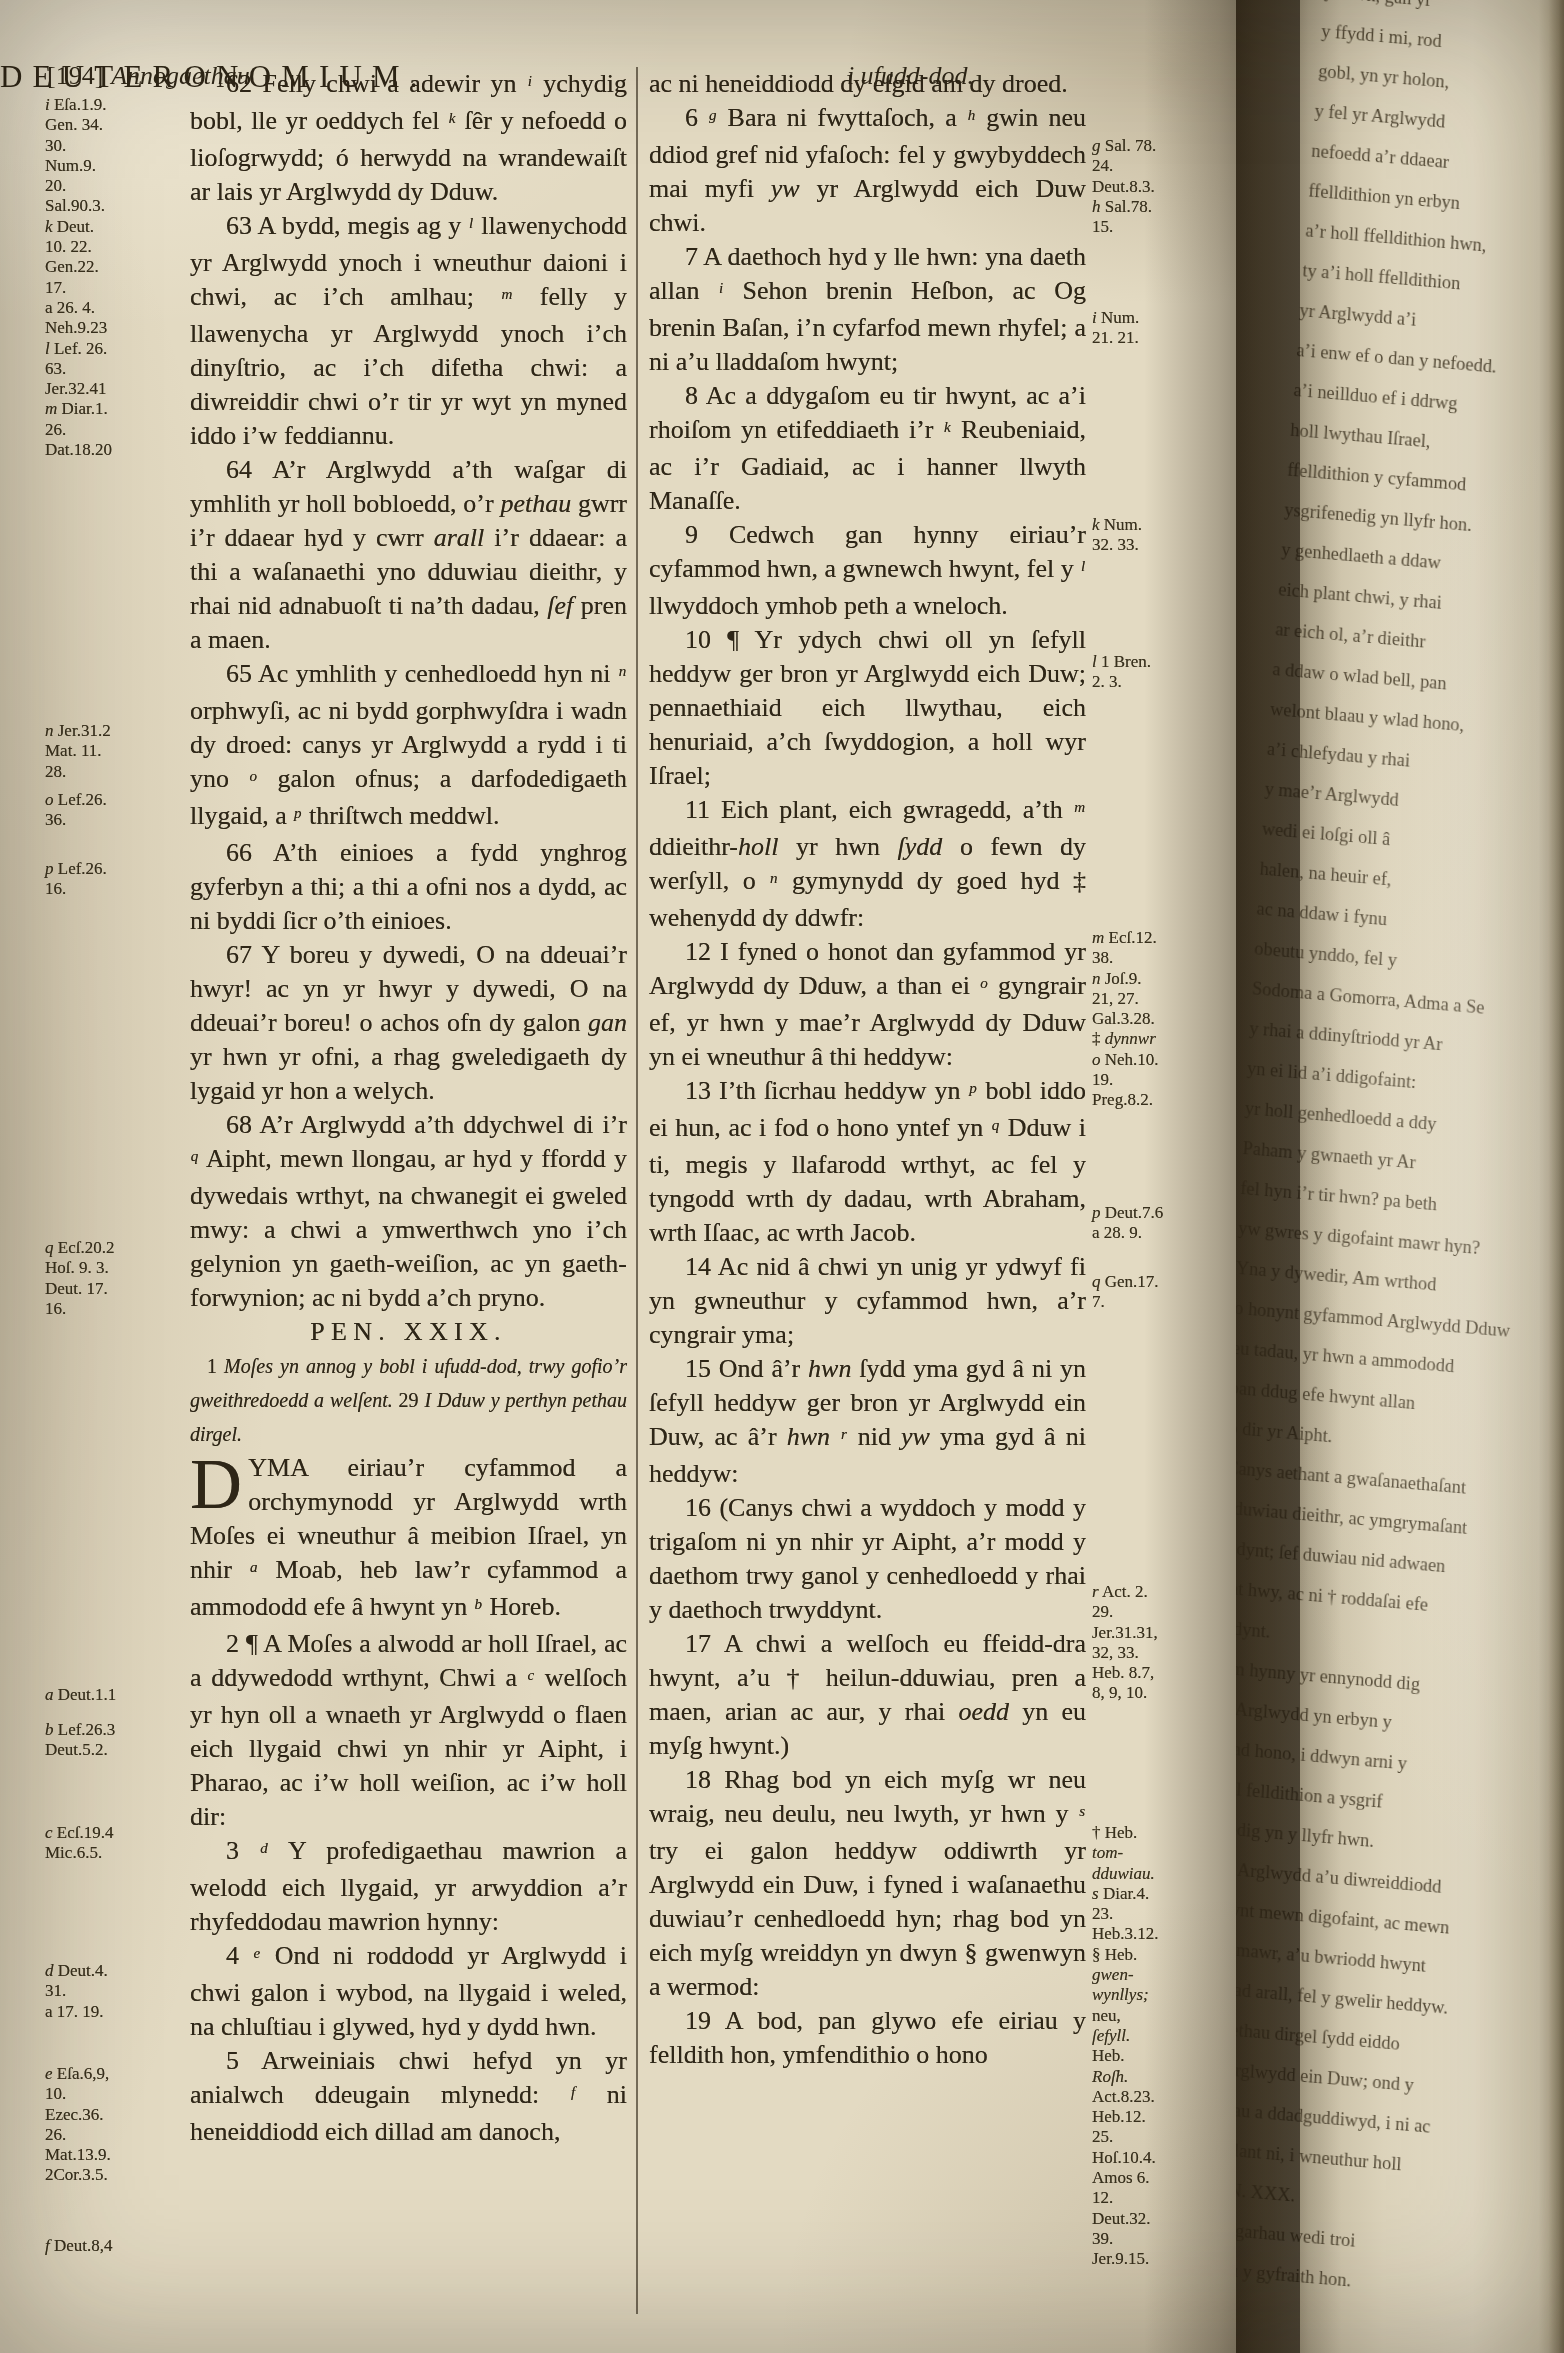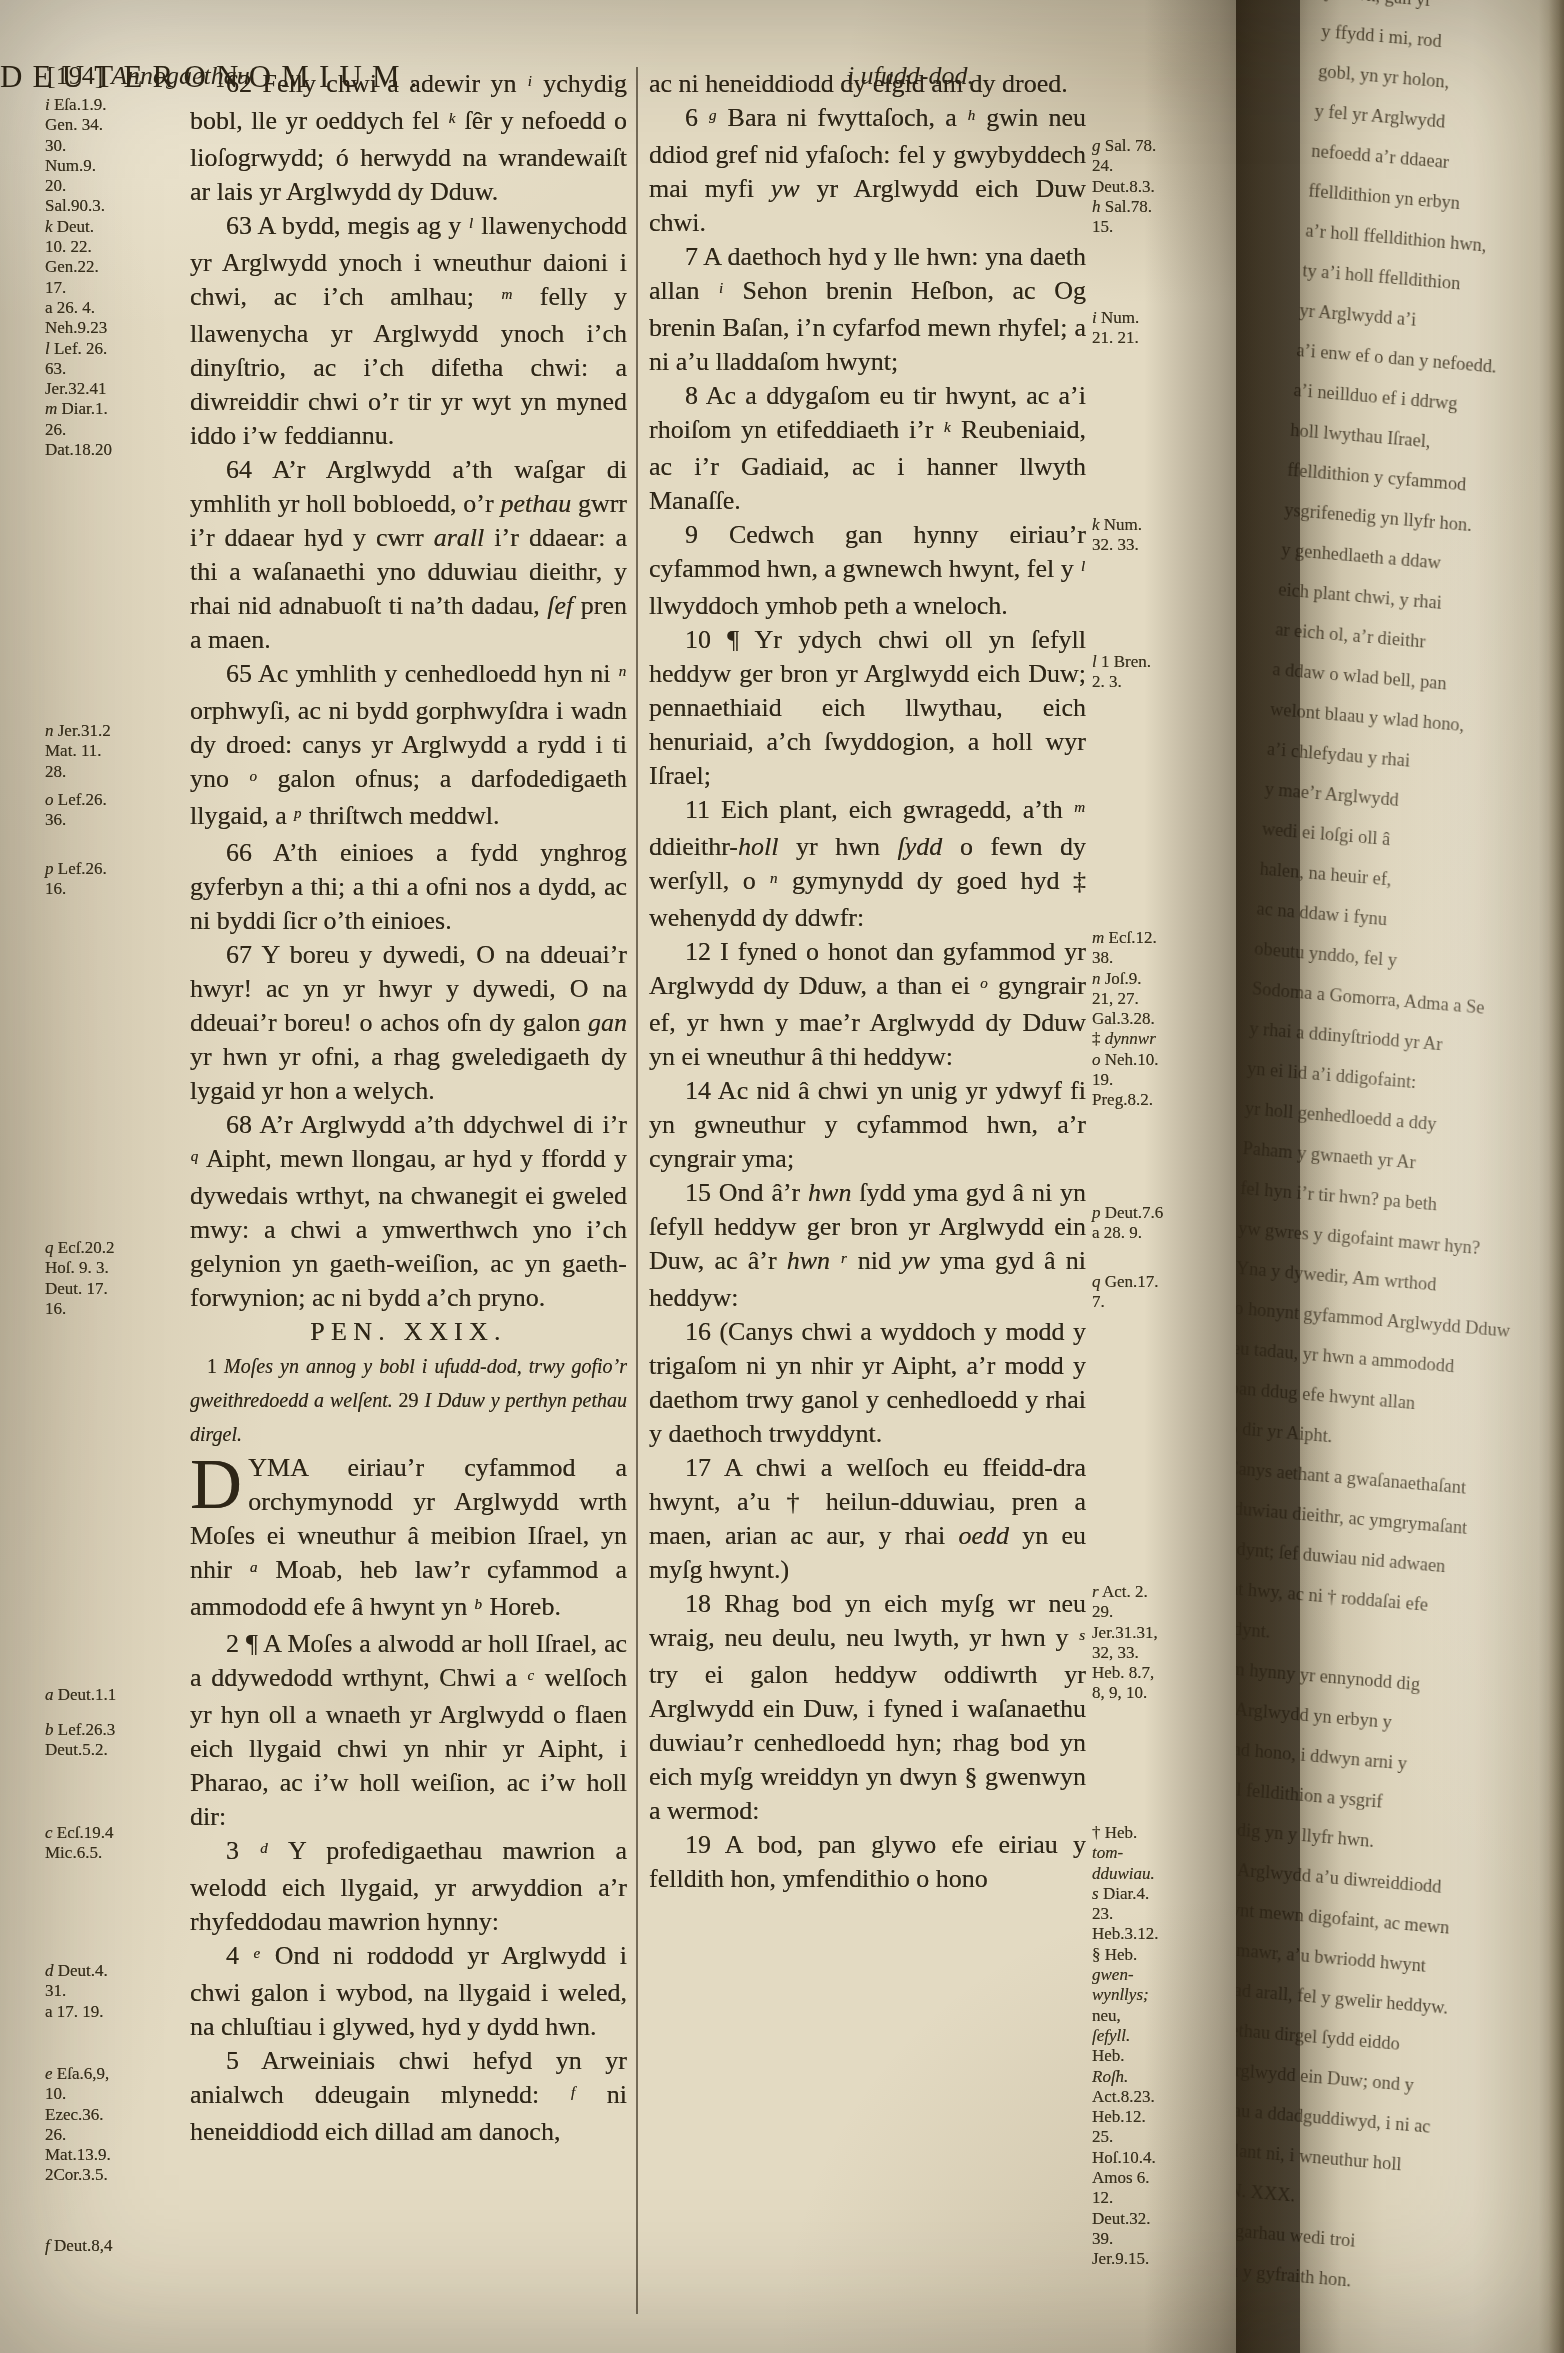--- a/index.html
+++ b/index.html
@@ -170,20 +170,21 @@
       <div class="divider"></div>
       <div class="text-col rightc" id="right-col">
           <p class="continuation">ac ni heneiddiodd dy eſgid am dy droed.</p>
           <p class="verse">6 <sup>g</sup> Bara ni fwyttaſoch, a <sup>h</sup> gwin neu ddiod gref nid yfaſoch: fel y gwybyddech mai myfi <i>yw</i> yr Arglwydd eich Duw chwi.</p>
           <p class="verse">7 A daethoch hyd y lle hwn: yna daeth allan <sup>i</sup> Sehon brenin Heſbon, ac Og brenin Baſan, i’n cyfarfod mewn rhyfel; a ni a’u lladdaſom hwynt;</p>
           <p class="verse">8 Ac a ddygaſom eu tir hwynt, ac a’i rhoiſom yn etifeddiaeth i’r <sup>k</sup> Reubeniaid, ac i’r Gadiaid, ac i hanner llwyth Manaſſe.</p>
           <p class="verse">9 Cedwch gan hynny eiriau’r cyfammod hwn, a gwnewch hwynt, fel y <sup>l</sup> llwyddoch ymhob peth a wneloch.</p>
           <p class="verse">10 ¶ Yr ydych chwi oll yn ſefyll heddyw ger bron yr Arglwydd eich Duw; pennaethiaid eich llwythau, eich henuriaid, a’ch ſwyddogion, a holl wyr Iſrael;</p>
           <p class="verse">11 Eich plant, eich gwragedd, a’th <sup>m</sup> ddieithr-<i>holl</i> yr hwn <i>ſydd</i> o fewn dy werſyll, o <sup>n</sup> gymynydd dy goed hyd ‡ wehenydd dy ddwfr:</p>
           <p class="verse">12 I fyned o honot dan gyfammod yr Arglwydd dy Dduw, a than ei <sup>o</sup> gyngrair ef, yr hwn y mae’r Arglwydd dy Dduw yn ei wneuthur â thi heddyw:</p>
+          <p class="verse">13 I’th ſicrhau heddyw yn <sup>p</sup> bobl iddo ei hun, ac i fod o hono yntef yn <sup>q</sup> Dduw i ti, megis y llafarodd wrthyt, ac fel y tyngodd wrth dy dadau, wrth Abraham, wrth Iſaac, ac wrth Jacob.</p>
           <p class="verse">14 Ac nid â chwi yn unig yr ydwyf fi yn gwneuthur y cyfammod hwn, a’r cyngrair yma;</p>
           <p class="verse">15 Ond â’r <i>hwn</i> ſydd yma gyd â ni yn ſefyll heddyw ger bron yr Arglwydd ein Duw, ac â’r <i>hwn</i> <sup>r</sup> nid <i>yw</i> yma gyd â ni heddyw:</p>
           <p class="verse">16 (Canys chwi a wyddoch y modd y trigaſom ni yn nhir yr Aipht, a’r modd y daethom trwy ganol y cenhedloedd y rhai y daethoch trwyddynt.</p>
           <p class="verse">17 A chwi a welſoch eu ffeidd-dra hwynt, a’u † heilun-dduwiau, pren a maen, arian ac aur, y rhai <i>oedd</i> yn eu myſg hwynt.)</p>
           <p class="verse">18 Rhag bod yn eich myſg wr neu wraig, neu deulu, neu lwyth, yr hwn y <sup>s</sup> try ei galon heddyw oddiwrth yr Arglwydd ein Duw, i fyned i waſanaethu duwiau’r cenhedloedd hyn; rhag bod yn eich myſg wreiddyn yn dwyn § gwenwyn a wermod:</p>
           <p class="verse">19 A bod, pan glywo efe eiriau y felldith hon, ymfendithio o hono</p>
         </div>
       <div class="margin-col rightm" id="right-margin">
           <div class="mnote" style="top: 69px;"><i>g</i> Sal. 78.
 24.

